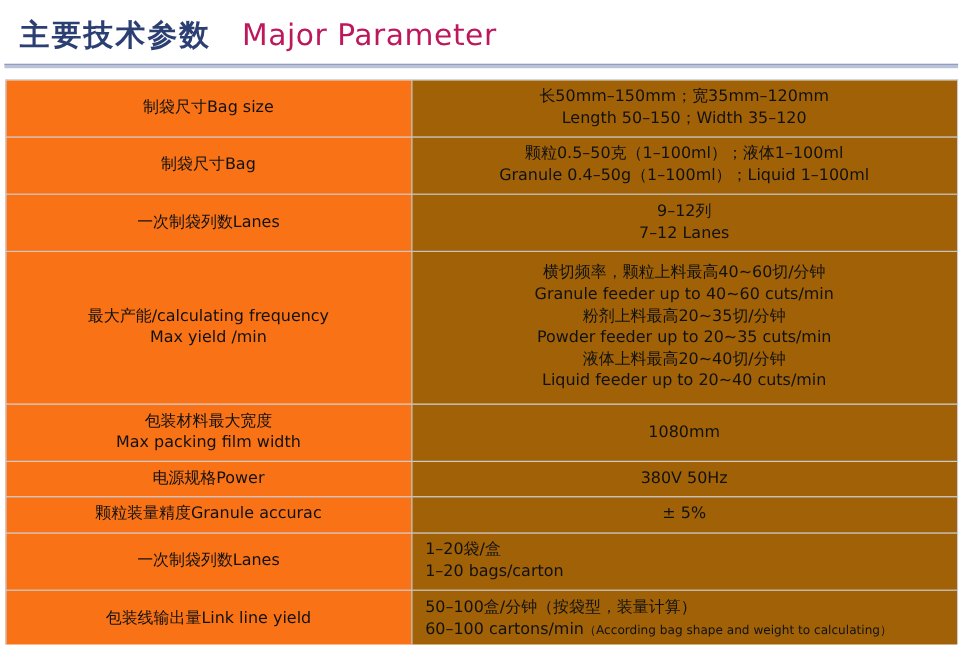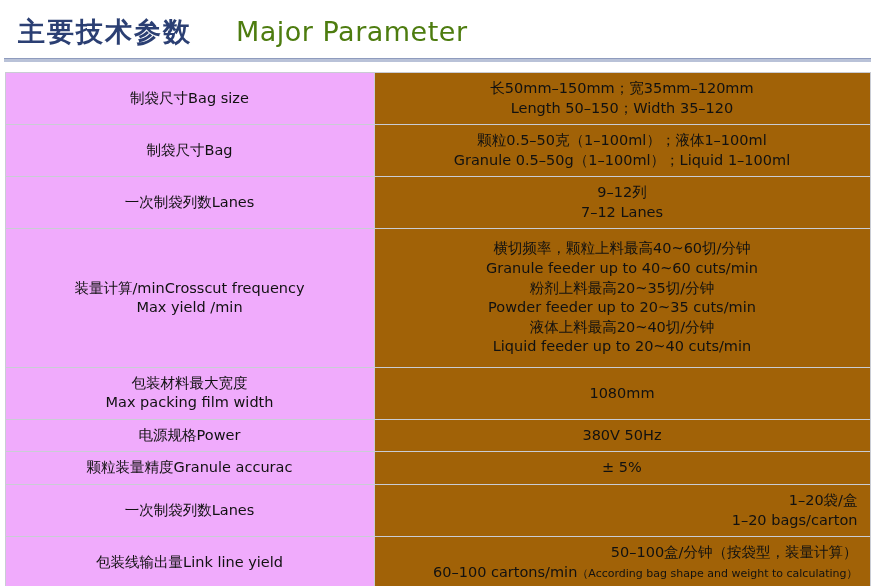--- a/index.html
+++ b/index.html
@@ -19,34 +19,34 @@
     width: 875px;
     height: 586px;
     box-sizing: border-box;
     padding: 0;
   }
   
   .header {
     display: flex;
     align-items: baseline;
     padding: 14px 0 0 18px;
-    gap: 44px;
+    gap: 28px;
   }
   .title-cn {
     font-family: "DejaVu Sans", sans-serif;
     font-size: 27px;
     font-weight: bold;
     color: #2b3f73;
     letter-spacing: 2px;
   }
   .title-en {
     font-family: "DejaVu Sans", sans-serif;
     font-size: 27px;
     font-weight: normal;
-    color: #4d7c0f;
+    color: #be185d;
     letter-spacing: 0.5px;
   }
   .header-rule {
     margin: 8px 4px 0 4px;
     height: 3px;
     background: #b9c2d8;
     border-top: 1px solid #8f9bbd;
   }
   
   .spec-table {
@@ -59,33 +59,33 @@
   .spec-table td {
     border: 1px solid #c9ccd4;
     vertical-align: middle;
     font-family: "DejaVu Sans", sans-serif;
     font-size: 14.5px;
     line-height: 1.35;
     color: #111111;
   }
   .col-label {
     width: 352px;
-    background: #f0abfc;
+    background: #f97316;
     text-align: center;
     padding: 6px 8px;
   }
   .col-value {
     background: #a16207;
     padding: 6px 12px;
   }
   .val-center {
     text-align: center;
   }
   .val-left {
-    text-align: right;
+    text-align: left;
   }
   .line {
     display: block;
     white-space: nowrap;
   }
   .small-note {
     font-size: 11px;
   }
   .row-tall .col-label,
   .row-tall .col-value {
@@ -116,37 +116,37 @@
           <span class="line">Length 50–150；Width 35–120</span>
         </td>
       </tr>
 
       <tr>
         <td class="col-label">
           <span class="line">制袋尺寸Bag</span>
         </td>
         <td class="col-value val-center">
           <span class="line">颗粒0.5–50克（1–100ml）；液体1–100ml</span>
-          <span class="line">Granule 0.5–50g（1–100ml）；Liquid 1–100ml</span>
+          <span class="line">Granule 0.4–50g（1–100ml）；Liquid 1–100ml</span>
         </td>
       </tr>
 
       <tr>
         <td class="col-label">
           <span class="line">一次制袋列数Lanes</span>
         </td>
         <td class="col-value val-center">
           <span class="line">9–12列</span>
           <span class="line">7–12 Lanes</span>
         </td>
       </tr>
 
       <tr class="row-tall">
         <td class="col-label">
-          <span class="line">装量计算/minCrosscut frequency</span>
+          <span class="line">最大产能/calculating frequency</span>
           <span class="line">Max yield /min</span>
         </td>
         <td class="col-value val-center">
           <span class="line">横切频率，颗粒上料最高40~60切/分钟</span>
           <span class="line">Granule feeder up to 40~60 cuts/min</span>
           <span class="line">粉剂上料最高20~35切/分钟</span>
           <span class="line">Powder feeder up to 20~35 cuts/min</span>
           <span class="line">液体上料最高20~40切/分钟</span>
           <span class="line">Liquid feeder up to 20~40 cuts/min</span>
         </td>

